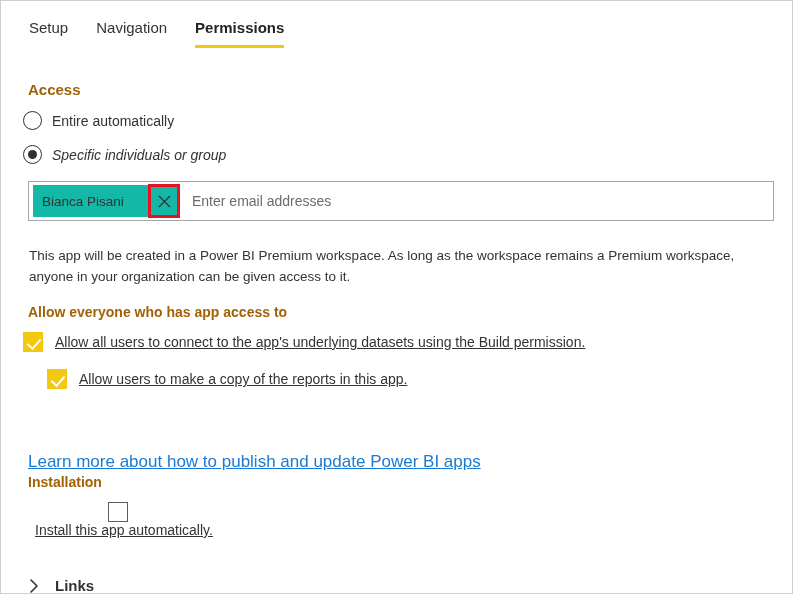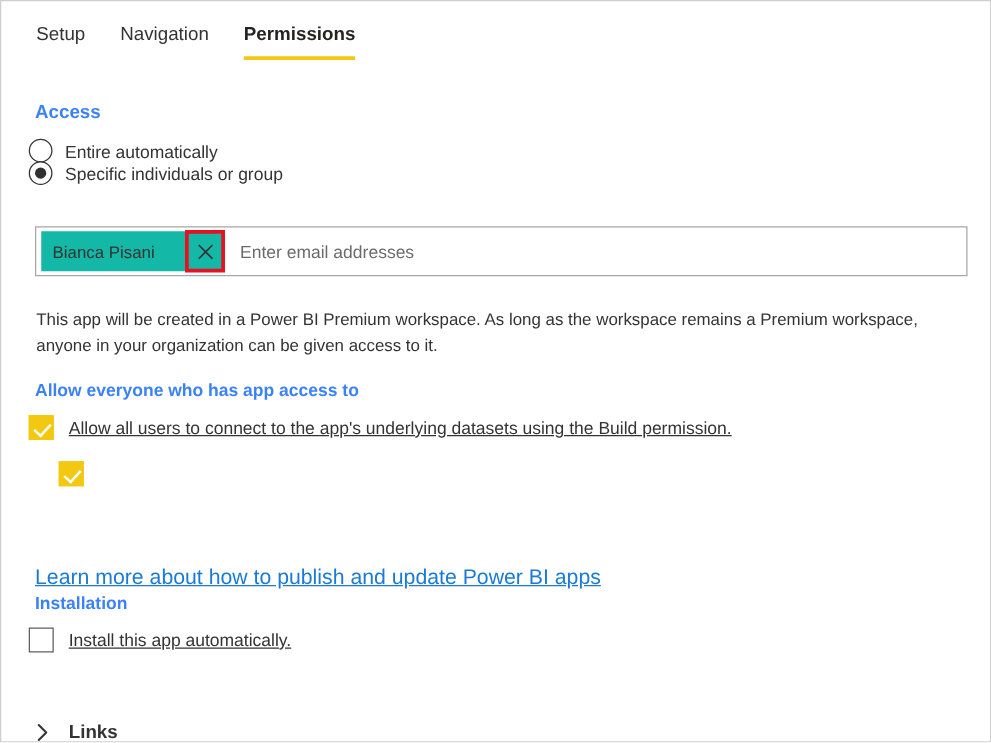--- a/index.html
+++ b/index.html
@@ -46,36 +46,36 @@
     font-weight: bold;
     color: #252423;
     border-bottom-color: #F2C811;
   }
 
   
   .section-heading {
     position: absolute;
     font-size: 14px;
     font-weight: bold;
-    color: #3b82f6;
+    color: #a16207;
     white-space: nowrap;
   }
   #access-heading { left: 27px; top: 80px; font-size: 15px; }
   #allow-heading  { left: 27px; top: 303px; }
   #install-heading{ left: 27px; top: 473px; }
 
   
   .radio-row {
     position: absolute;
     display: flex;
     align-items: center;
     cursor: pointer;
   }
   #radio-entire   { left: 22px; top: 110px; }
-  #radio-specific { left: 22px; top: 128px; }
+  #radio-specific { left: 22px; top: 144px; font-style: italic; }
 
   .radio {
     width: 19px;
     height: 19px;
     border-radius: 50%;
     border: 1px solid #323130;
     background: #ffffff;
     flex: none;
     position: relative;
   }
@@ -172,21 +172,21 @@
   .check-row {
     position: absolute;
     display: flex;
     align-items: center;
     cursor: pointer;
     text-decoration: underline;
   }
   #check-build   { left: 22px; top: 331px; }
   #check-copy    { left: 46px; top: 368px; }
   #check-share   { left: 22px; top: 405px; }
-  #check-install { left: 22px; top: 501px; }
+  #check-install { left: 22px; top: 501px; flex-direction: column; }
 
   .checkbox {
     width: 20px;
     height: 20px;
     flex: none;
     border: 1px solid #605e5c;
     background: #ffffff;
     position: relative;
   }
   .checkbox.checked {
@@ -280,20 +280,21 @@
 
   <div class="section-heading" id="allow-heading">Allow everyone who has app access to</div>
 
   <div class="check-row" id="check-build">
     <span class="checkbox checked"></span>
     <span class="check-label">Allow all users to connect to the app's underlying datasets using the Build permission.</span>
   </div>
 
   <div class="check-row" id="check-copy">
     <span class="checkbox checked"></span>
+    <span class="check-label">Allow users to make a copy of the reports in this app.</span>
   </div>
 
 
   <a class="doc-link" href="#">Learn more about how to publish and update Power BI apps</a>
 
   <div class="section-heading" id="install-heading">Installation</div>
 
   <div class="check-row" id="check-install">
     <span class="checkbox"></span>
     <span class="check-label">Install this app automatically.</span>

